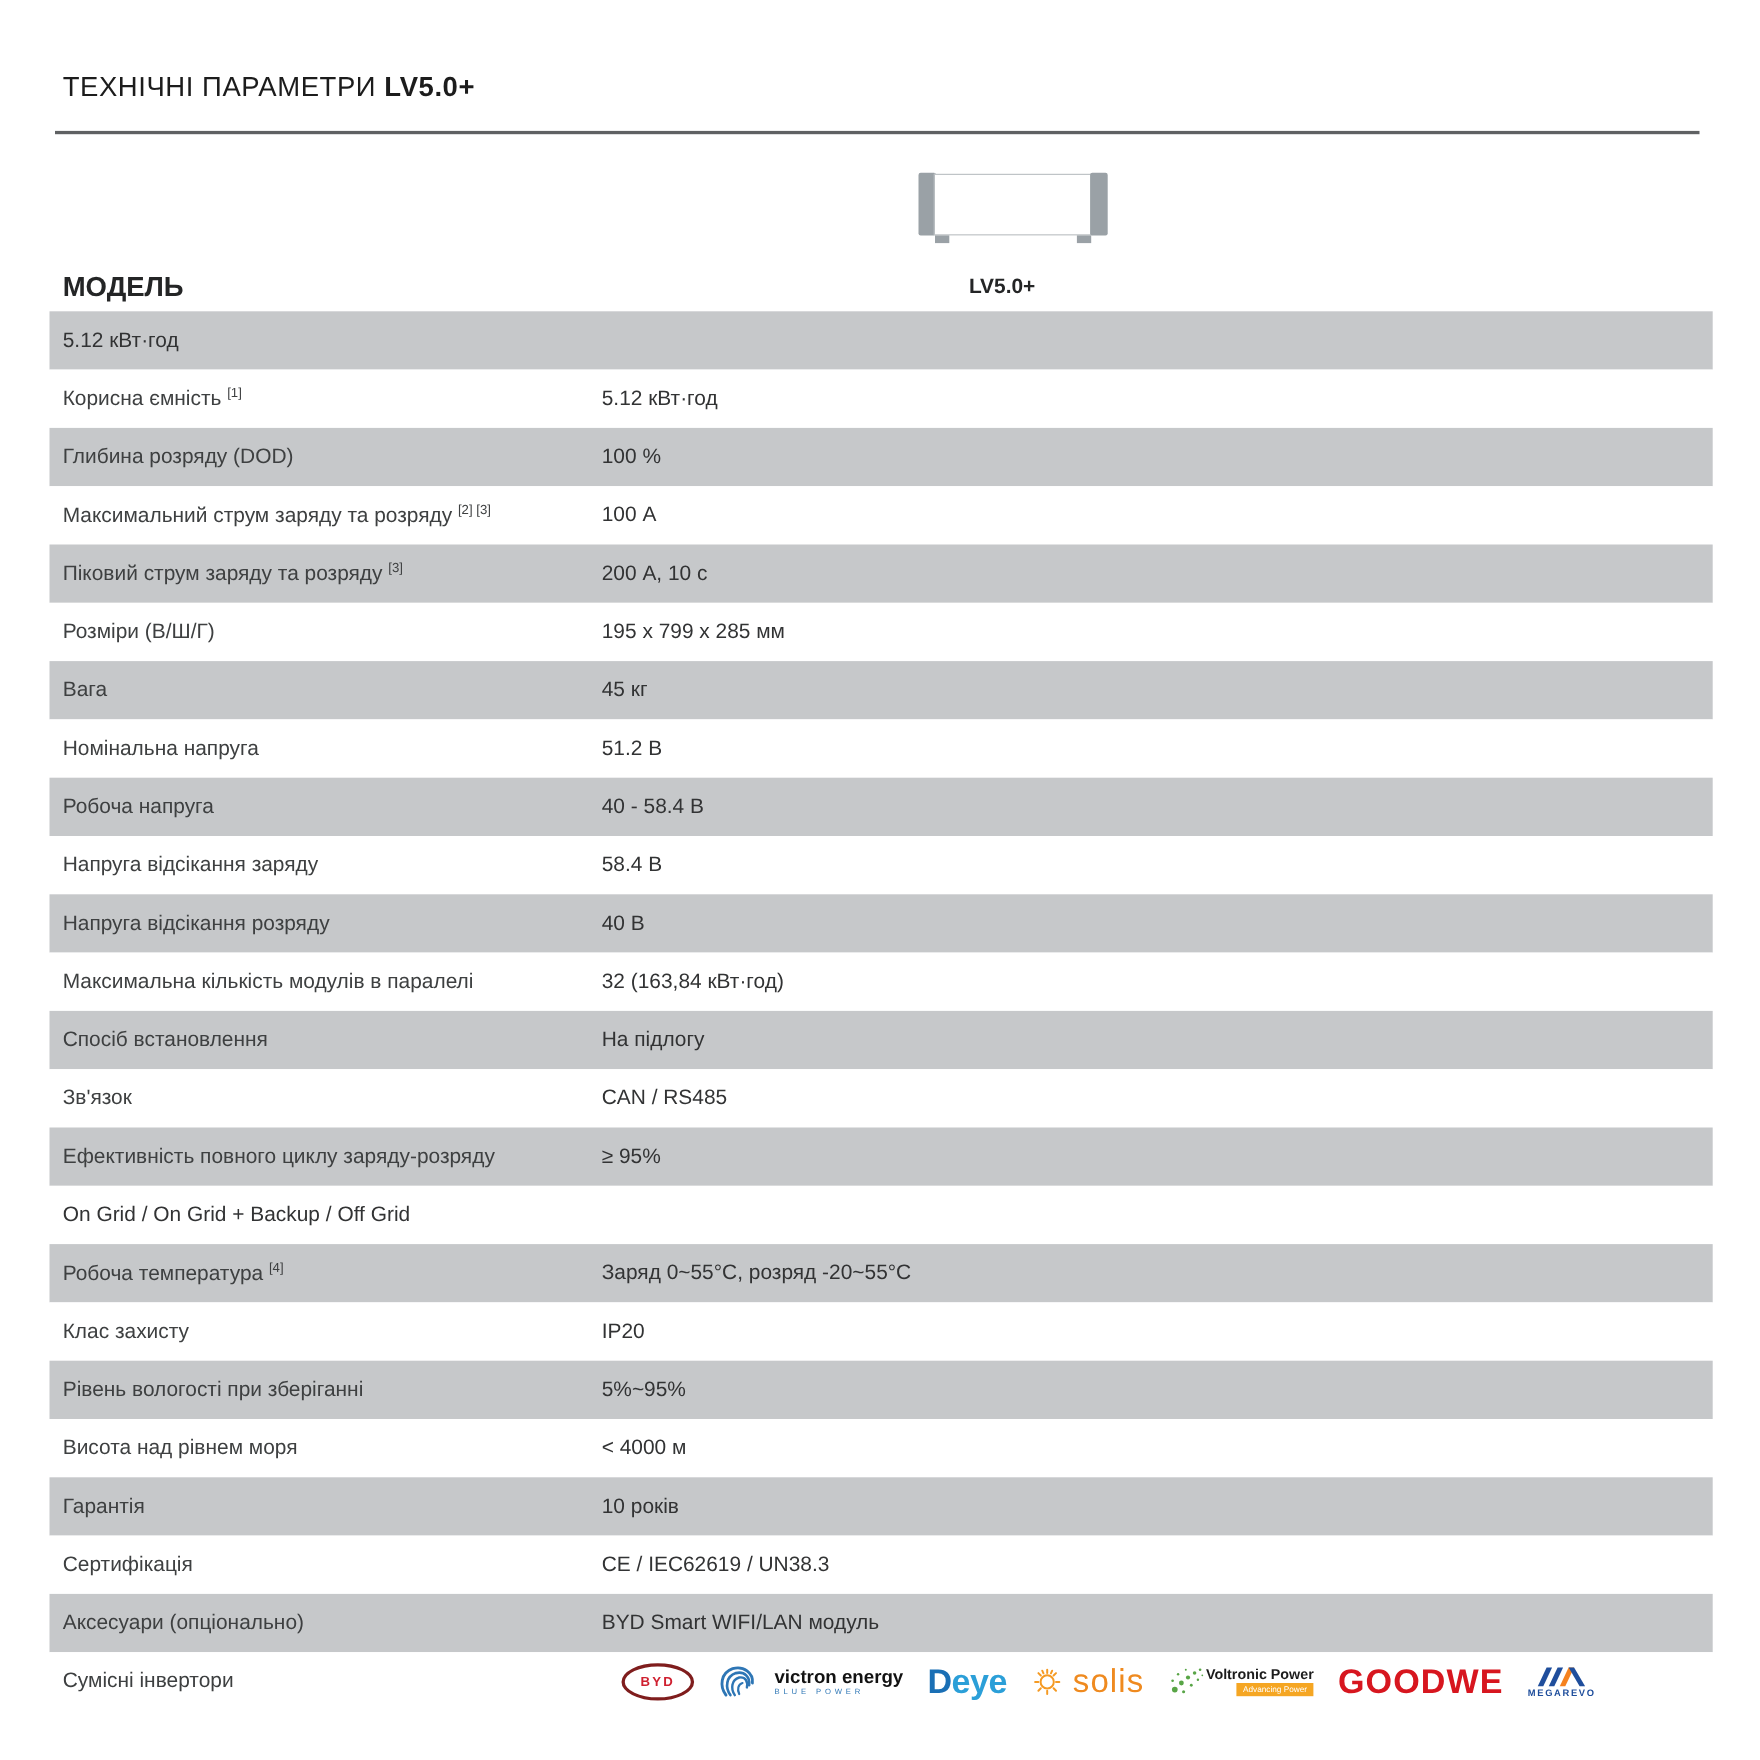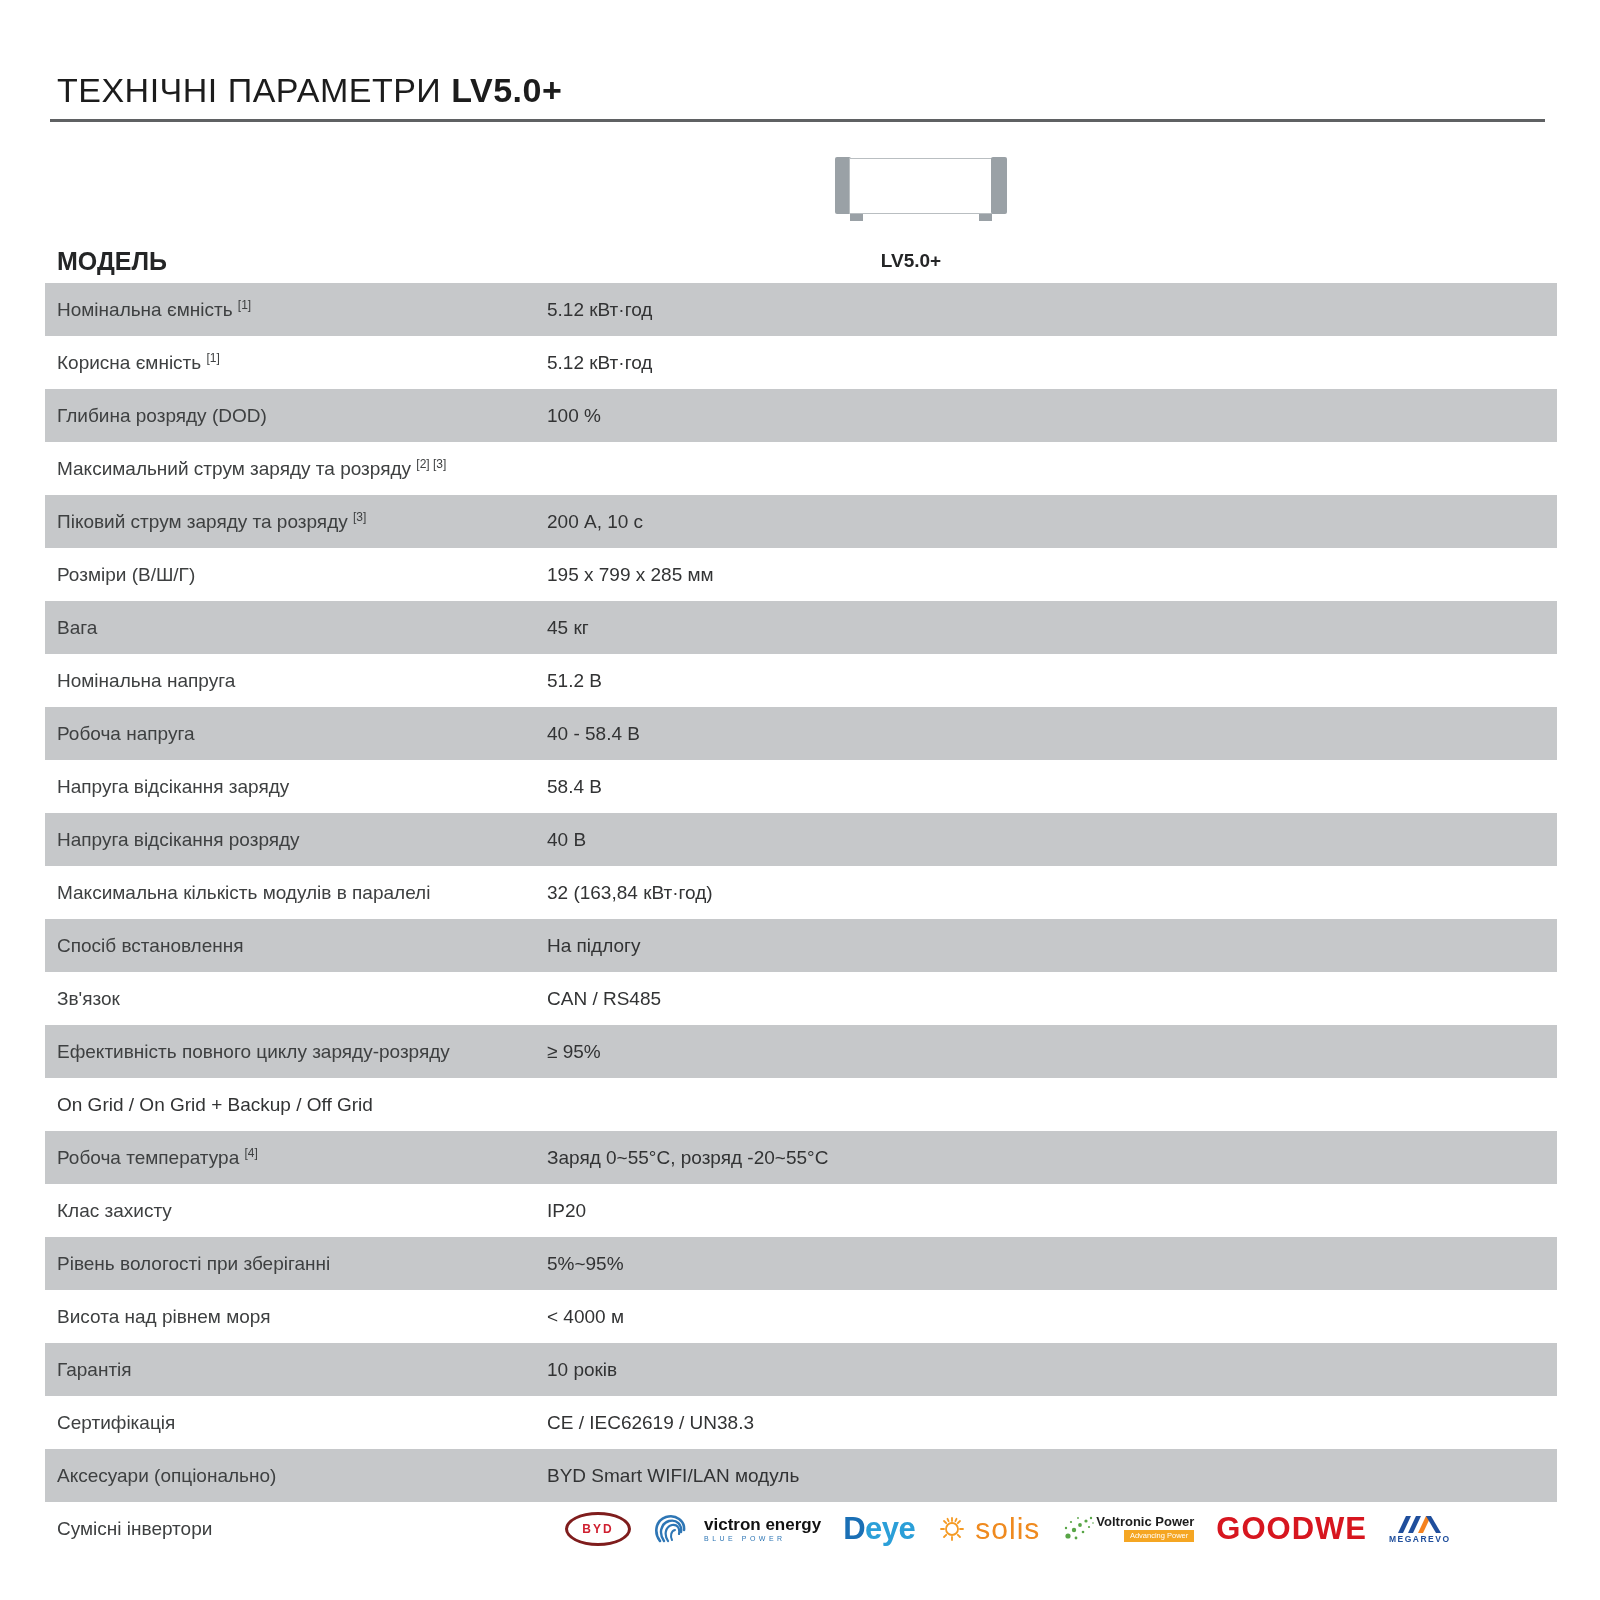--- a/index.html
+++ b/index.html
@@ -1,20 +1,20 @@
 <!DOCTYPE html>
 <html><head>
 <meta charset="utf-8">
 <style>
   html,body { margin:0; padding:0; background:#ffffff; }
   body { font-family:"Liberation Sans", sans-serif; color:#3f4142; }
   .page { position:relative; width:1600px; height:1600px; background:#fff; overflow:hidden; }
 
   
-  .title { position:absolute; left:57px; top:48px; font-size:34px; letter-spacing:0.5px;
+  .title { position:absolute; left:57px; top:48px; font-size:25px; letter-spacing:0.5px;
            color:#1c1c1c; font-weight:400; white-space:nowrap; }
   .title .bold { font-weight:700; }
   .title-rule { position:absolute; left:50px; top:119px; width:1495px; height:3px;
                 background:#5f6163; }
 
   
   .product { position:absolute; left:835px; top:157px; width:172px; height:68px; }
   .product .bar { position:absolute; top:0; width:16px; height:57px; background:#9aa1a6; border-radius:2px; }
   .product .bar.left { left:0; } .product .bar.right { right:0; }
   .product .pbody { position:absolute; left:14px; right:14px; top:1px; height:54px;
@@ -84,33 +84,33 @@
   </div>
 
   <div class="thead">
     <div class="model">МОДЕЛЬ</div>
     <div class="hval">LV5.0+</div>
   </div>
 
   <div class="tbody">
     <div>
         <div class="row shaded">
-      <div class="lbl">Номінальна ємність <sup>[1]</sup></div>
       <div class="val">5.12 кВт·год</div>
     </div>
         <div class="row">
       <div class="lbl">Корисна ємність <sup>[1]</sup></div>
       <div class="val">5.12 кВт·год</div>
     </div>
         <div class="row shaded">
       <div class="lbl">Глибина розряду (DOD) </div>
       <div class="val">100 %</div>
     </div>
         <div class="row">
       <div class="lbl">Максимальний струм заряду та розряду <sup>[2] [3]</sup></div>
+      <div class="val">100 А</div>
     </div>
         <div class="row shaded">
       <div class="lbl">Піковий струм заряду та розряду <sup>[3]</sup></div>
       <div class="val">200 А, 10 с</div>
     </div>
         <div class="row">
       <div class="lbl">Розміри (В/Ш/Г) </div>
       <div class="val">195 x 799 x 285 мм</div>
     </div>
         <div class="row shaded">

